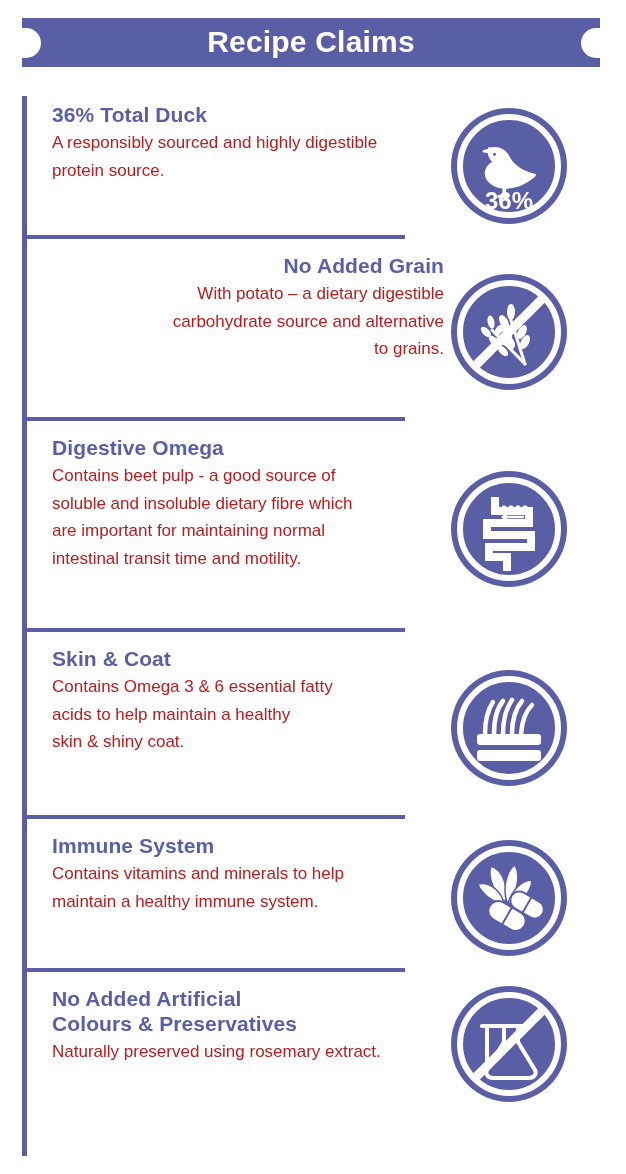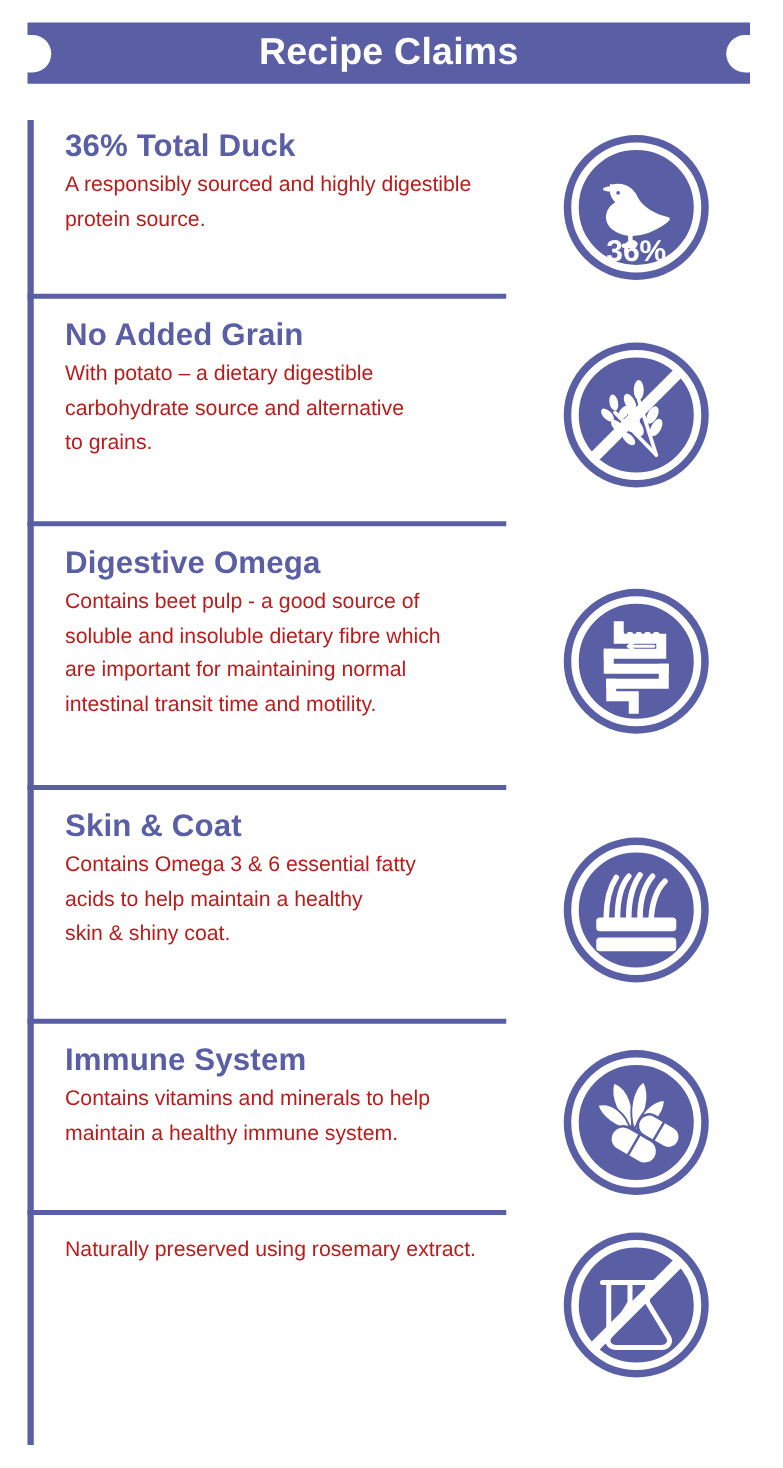--- a/index.html
+++ b/index.html
@@ -90,21 +90,21 @@
   .claim-text {
     width: 392px;
     flex: 0 0 392px;
     padding-top: 14px;
     padding-bottom: 16px;
     box-sizing: border-box;
   }
   .claim-title {
     margin: 0 0 2px 0;
     color: var(--brand-text, #5a5fa5);
-    font-size: 25px;
+    font-size: 21px;
     font-weight: bold;
     line-height: 1.2;
     letter-spacing: 0.1px;
   }
   .claim-body {
     margin: 0;
     color: #b91c1c;
     font-size: 17px;
     line-height: 1.62;
     white-space: pre-line;
@@ -126,21 +126,21 @@
     display: flex;
     align-items: flex-start;
     justify-content: center;
     align-self: center;
     padding-top: 4px;
   }
   .claim-icon svg { display: block; }
 
   
   .claim.h1 .claim-text { min-height: 151px; }
-  .claim.h2 .claim-text { min-height: 182px; }
+  .claim.h2 .claim-text { min-height: 182px; text-align: right; }
   .claim.h3 .claim-text { min-height: 211px; }
   .claim.h4 .claim-text { min-height: 187px; }
   .claim.h5 .claim-text { min-height: 153px; }
   .claim.h6 .claim-text { min-height: 140px; }
 </style>
 </head>
 <body>
 
 <div class="sheet">
 
@@ -308,20 +308,22 @@
             <rect x="62" y="60" width="36" height="18" rx="9" fill="#ffffff" transform="rotate(30 80 69)"></rect>
             <path d="M80 60 L80 78" stroke="#5a5fa5" stroke-width="2" transform="rotate(30 80 69)"></path>
           </g>
         </svg>
       </div>
       <div class="claim-divider"></div>
     </div>
 
     <div class="claim h6">
       <div class="claim-text">
+        <h2 class="claim-title" style="white-space: pre-line;">No Added Artificial
+Colours &amp; Preservatives</h2>
         <p class="claim-body">Naturally preserved using rosemary extract.</p>
       </div>
       <div class="claim-icon">
         <svg width="124" height="124" viewBox="0 0 124 124" aria-hidden="true">
           <circle cx="62" cy="62" r="58" fill="#5a5fa5"></circle>
           <circle cx="62" cy="62" r="49" fill="none" stroke="#ffffff" stroke-width="6"></circle>
 
           <g fill="none" stroke="#ffffff" stroke-width="4" stroke-linecap="round" stroke-linejoin="round">
             <path d="M40 44 L40 82 C40 88 44 92 50 92 C56 92 60 88 60 82 L60 44"></path>
             <line x1="35" y1="44" x2="65" y2="44"></line>

